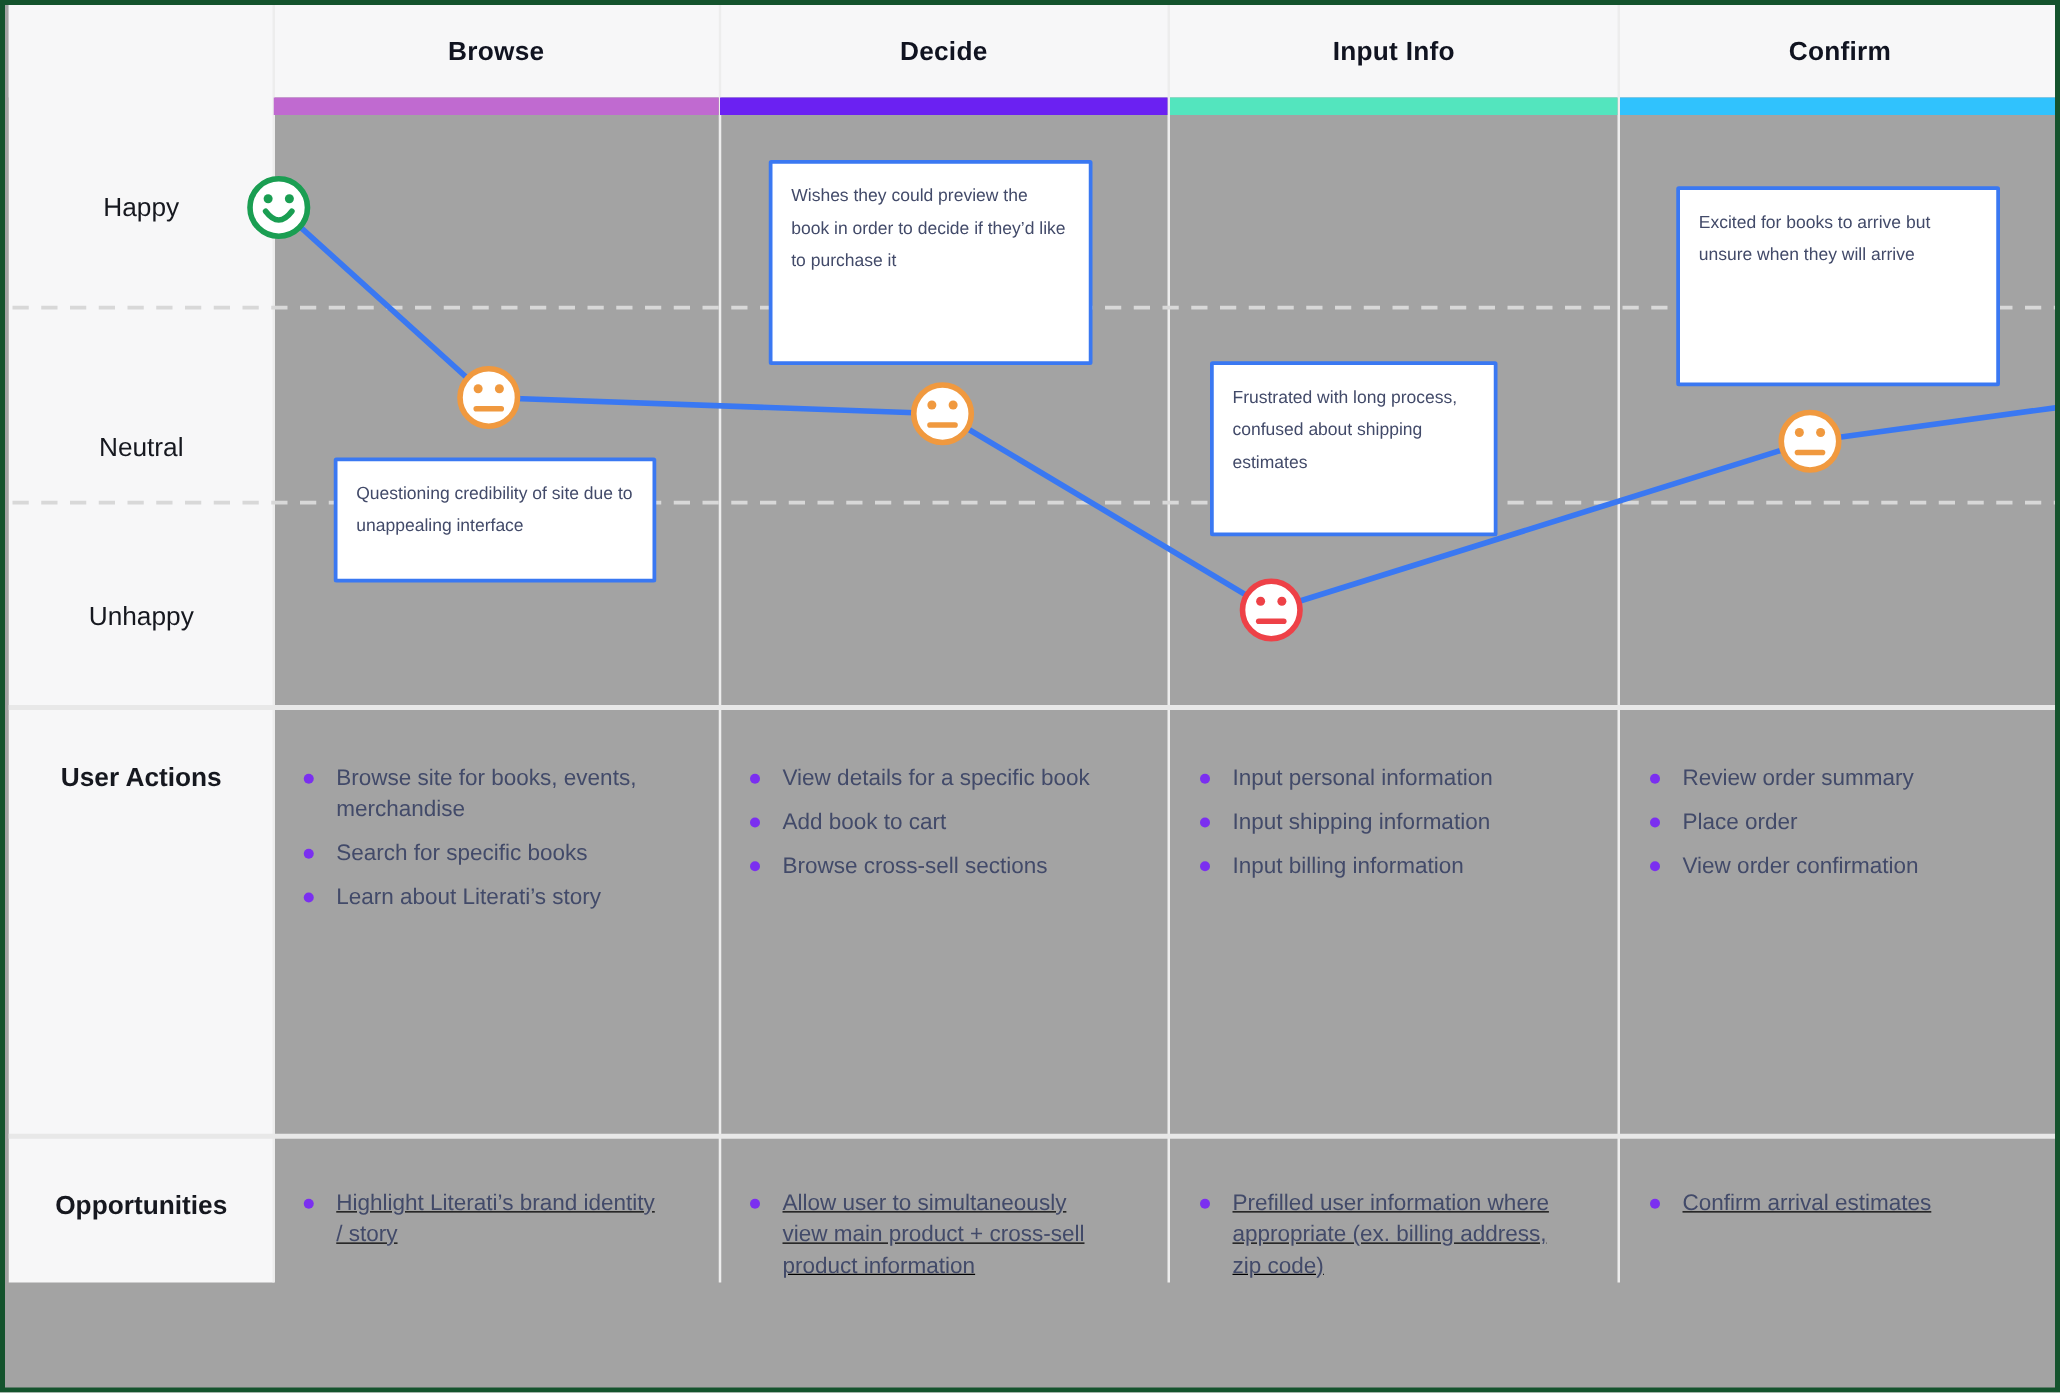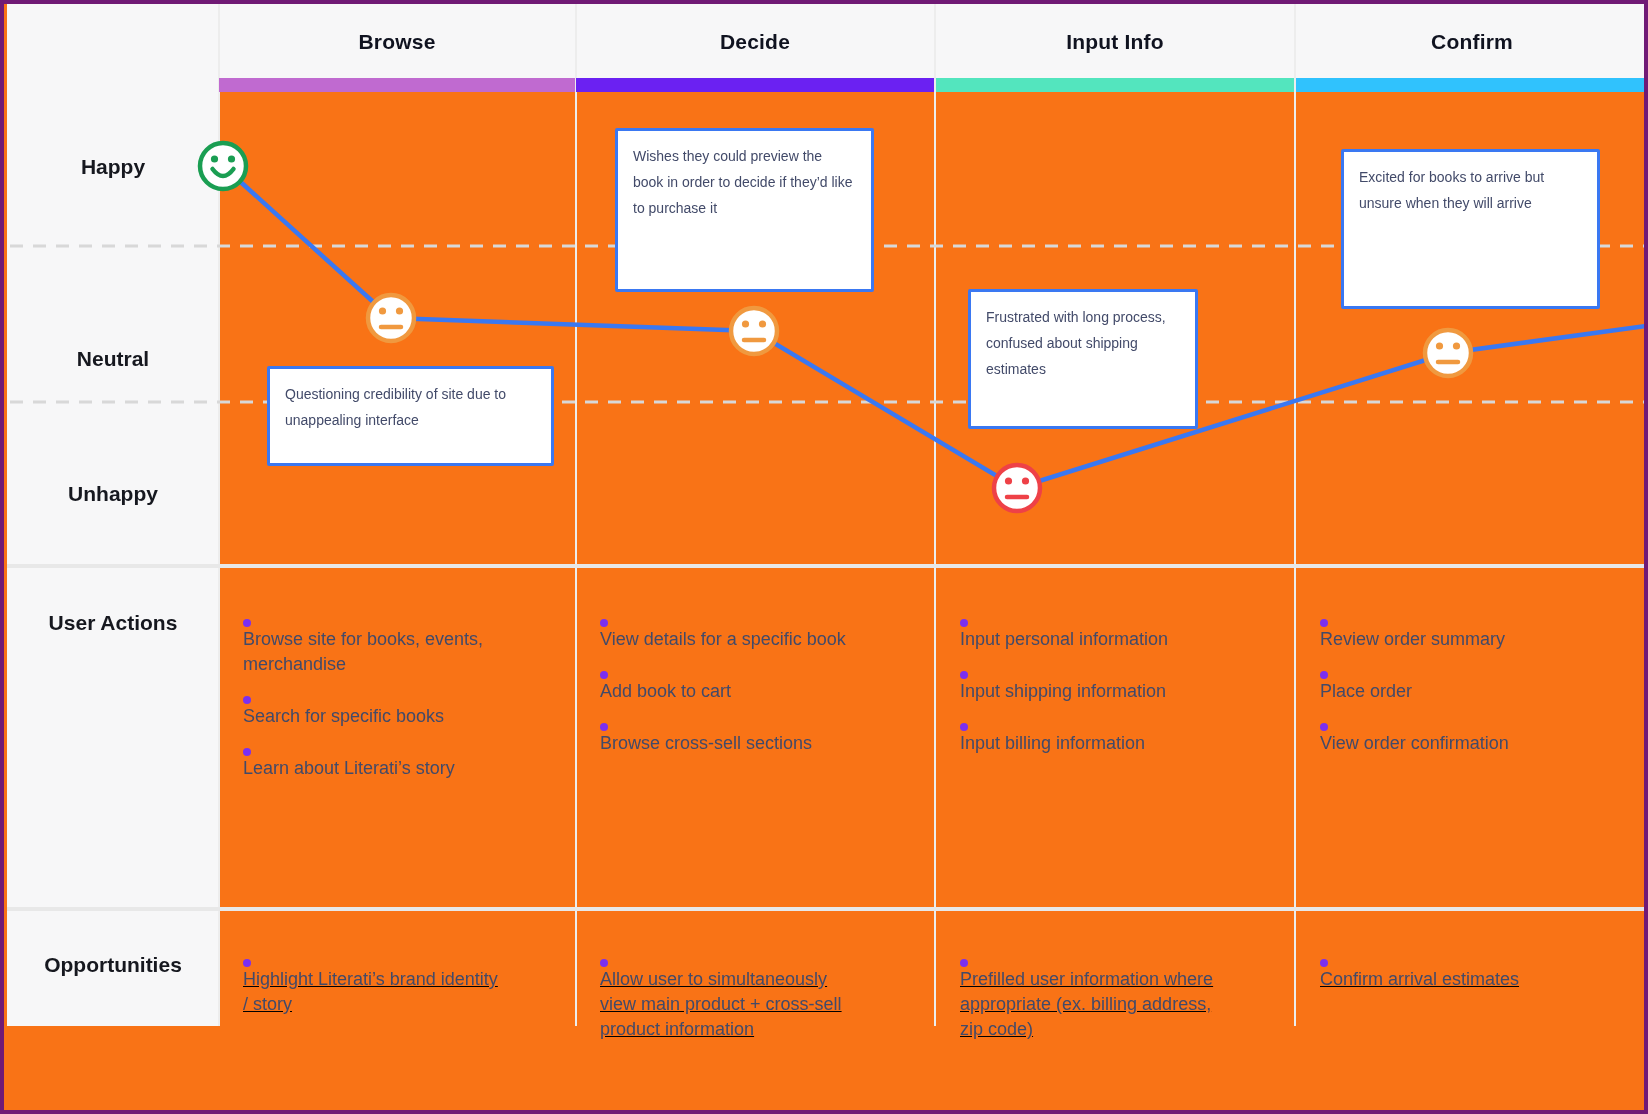--- a/index.html
+++ b/index.html
@@ -1,18 +1,18 @@
 <!DOCTYPE html>
 <html><head>
 <meta charset="utf-8">
 <style>
   html,body{margin:0;padding:0;background:#fff;}
   .page{
     position:relative;width:1648px;height:1114px;box-sizing:border-box;
-    border:4px solid #701a75;background:#f97316;overflow:hidden;
+    border:4px solid #14532d;background:#a3a3a3;overflow:hidden;
     font-family:"Liberation Sans", sans-serif;
   }
   
   .header-band{position:absolute;left:3px;top:0;width:1641px;height:74px;background:#f7f7f8;}
   .left-col{position:absolute;left:3px;top:0;width:212px;height:1022px;background:#f7f7f8;}
   .v-divider{position:absolute;top:0;width:2px;height:1022px;background:#ededed;}
   .h-rule{position:absolute;left:3px;width:1641px;height:4px;background:#e8e8e8;}
   
   .c0{left:215px;width:356px}
   .c1{left:572px;width:358px}
@@ -21,33 +21,33 @@
   .stage-header{
     position:absolute;top:3px;height:70px;display:flex;align-items:center;justify-content:center;
     font-size:21px;font-weight:700;color:#101320;letter-spacing:.2px;
   }
   .stage-bar{position:absolute;top:74px;height:14px;}
   
   .emotion-label,.row-label{
     position:absolute;left:3px;width:212px;text-align:center;color:#16181f;
     transform:translateY(-50%);font-size:21px;
   }
-  .emotion-label{font-weight:700;}
+  .emotion-label{font-weight:400;}
   .row-label{font-weight:700;}
   
   .journey-svg{position:absolute;left:0;top:0;pointer-events:none;}
   
   .callout{
     position:absolute;box-sizing:border-box;background:#fff;border:3px solid #3a78f2;border-radius:2px;
     padding:12px 15px;font-size:14px;line-height:26px;color:#424a69;
   }
   
   .cell{position:absolute;}
   .cell ul{list-style:none;margin:0;padding:0;}
-  .cell li{display:flex;align-items:flex-start;margin:0 0 10px 0;flex-direction:column;}
+  .cell li{display:flex;align-items:flex-start;margin:0 0 10px 0;}
   .dot{flex:0 0 auto;width:8px;height:8px;border-radius:50%;background:#7b2ff0;margin:9px 18px 0 0;}
   .li-text{font-size:18px;line-height:25px;color:#424a69;max-width:255px;}
   .ua-cell{top:606px;}
   .opp-cell{top:946px;text-decoration:underline;}
   .cell.c0{left:239px}.cell.c1{left:596px}.cell.c2{left:956px}.cell.c3{left:1316px}
 </style>
 </head>
 <body>
 
 <div class="page">
@@ -95,21 +95,21 @@
       <circle cx="1013" cy="484" r="23" fill="#fff" stroke="#ee4147" stroke-width="4.5"></circle>
       <circle cx="1004.5" cy="477" r="3.6" fill="#ee4147"></circle>
       <circle cx="1021.5" cy="477" r="3.6" fill="#ee4147"></circle>
       <line x1="1003" y1="493" x2="1023" y2="493" stroke="#ee4147" stroke-width="4.5" stroke-linecap="round"></line>
       <circle cx="1444" cy="349" r="23" fill="#fff" stroke="#f0993f" stroke-width="4.5"></circle>
       <circle cx="1435.5" cy="342" r="3.6" fill="#f0993f"></circle>
       <circle cx="1452.5" cy="342" r="3.6" fill="#f0993f"></circle>
       <line x1="1434" y1="358" x2="1454" y2="358" stroke="#f0993f" stroke-width="4.5" stroke-linecap="round"></line>
     </svg>
 
-  <div class="callout" style="left: 263px; top: 362px; width: 287px; height: 100px;">Questioning credibility of site due to unappealing interface</div>
+  <div class="callout" style="left: 263px; top: 362px; width: 258px; height: 100px;">Questioning credibility of site due to unappealing interface</div>
   <div class="callout" style="left: 611px; top: 124px; width: 259px; height: 164px;">Wishes they could preview the book in order to decide if they’d like to purchase it</div>
   <div class="callout" style="left: 964px; top: 285px; width: 230px; height: 140px;">Frustrated with long process, confused about shipping estimates</div>
   <div class="callout" style="left: 1337px; top: 145px; width: 259px; height: 160px;">Excited for books to arrive but unsure when they will arrive</div>
 
   <div class="cell ua-cell c0">
     <ul>
       <li>
           <span class="dot"></span>
           <span class="li-text">Browse site for books, events, merchandise</span>
         </li>

